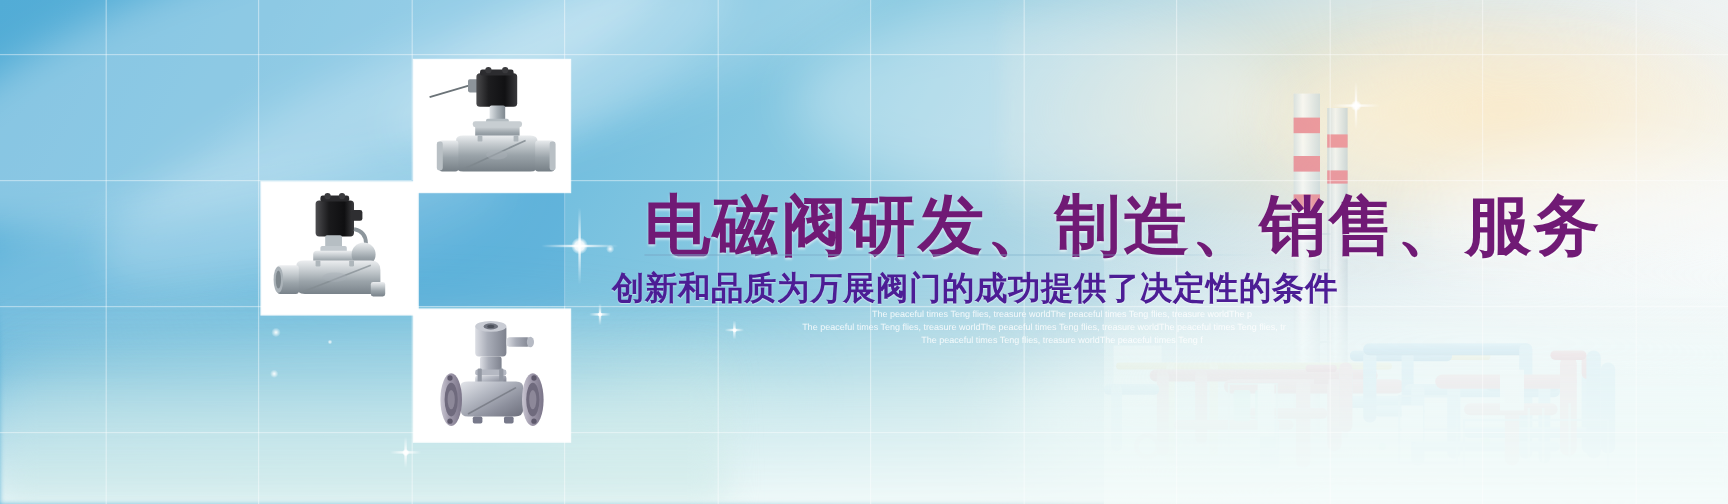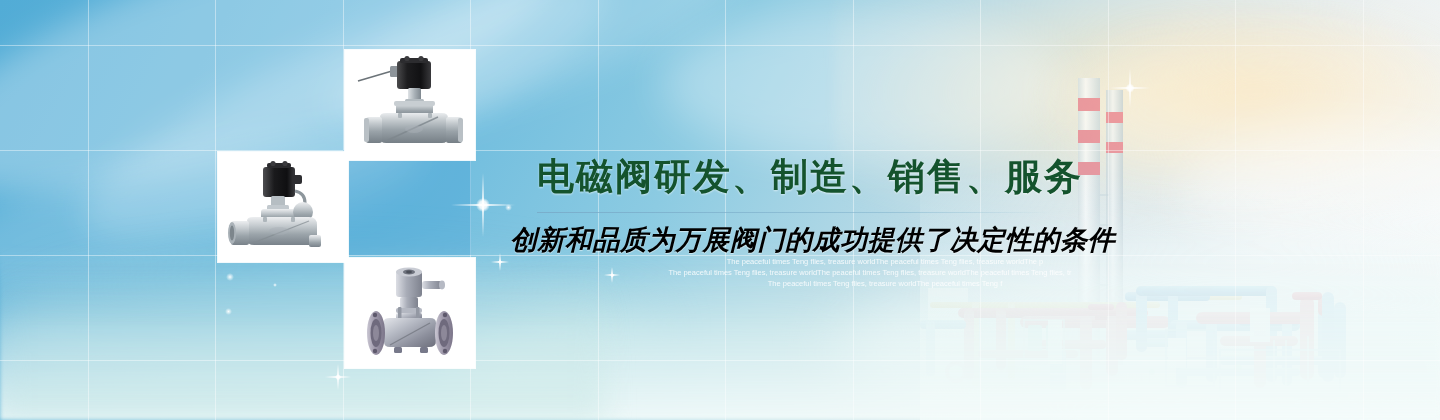--- a/index.html
+++ b/index.html
@@ -106,34 +106,33 @@
   .plant{ position:absolute; right:0; bottom:0; width:520px; height:400px; opacity:.62; }
   .plant-fade{
     position:absolute; right:0; bottom:0; width:520px; height:400px;
     background:linear-gradient(to top, rgba(246,252,251,.95) 0%, rgba(246,252,251,.45) 28%, rgba(255,255,255,0) 62%);
     pointer-events:none;
   }
   
   .copy{ position:absolute; left:0; top:0; width:100%; height:100%; }
   .title{
     position:absolute; left:537px; top:152px;
-    font-size:37px; font-weight:700; letter-spacing:2px;
-    color:#14532d; white-space:nowrap;
+    font-size:55px; font-weight:700; letter-spacing:2px;
+    color:#701a75; white-space:nowrap;
     text-shadow:0 1px 2px rgba(255,255,255,.55);
   }
   .divider{
     position:absolute; left:537px; top:212px; width:513px; height:1px;
     background:linear-gradient(to right, rgba(120,170,200,.85), rgba(130,180,205,.55) 70%, rgba(150,195,215,0));
   }
   .subtitle{
     position:absolute; left:510px; top:222px;
     font-size:27px; font-weight:700; letter-spacing:.5px;
-    color:#000000; white-space:nowrap;
+    color:#4c1d95; white-space:nowrap;
     text-shadow:0 1px 1px rgba(255,255,255,.5);
-    font-style:italic;
   }
   .blurb{
     position:absolute; left:650px; top:256px; width:470px;
     font-size:7.5px; line-height:11px; color:#ffffff; opacity:.85;
     text-align:center; white-space:nowrap;
   }
   .blurb div{ white-space:nowrap; }
   .blurb .l1{ text-align:center; }
   .blurb .l2{ text-align:center; margin-left:-30px; }
   .blurb .l3{ text-align:center; }

